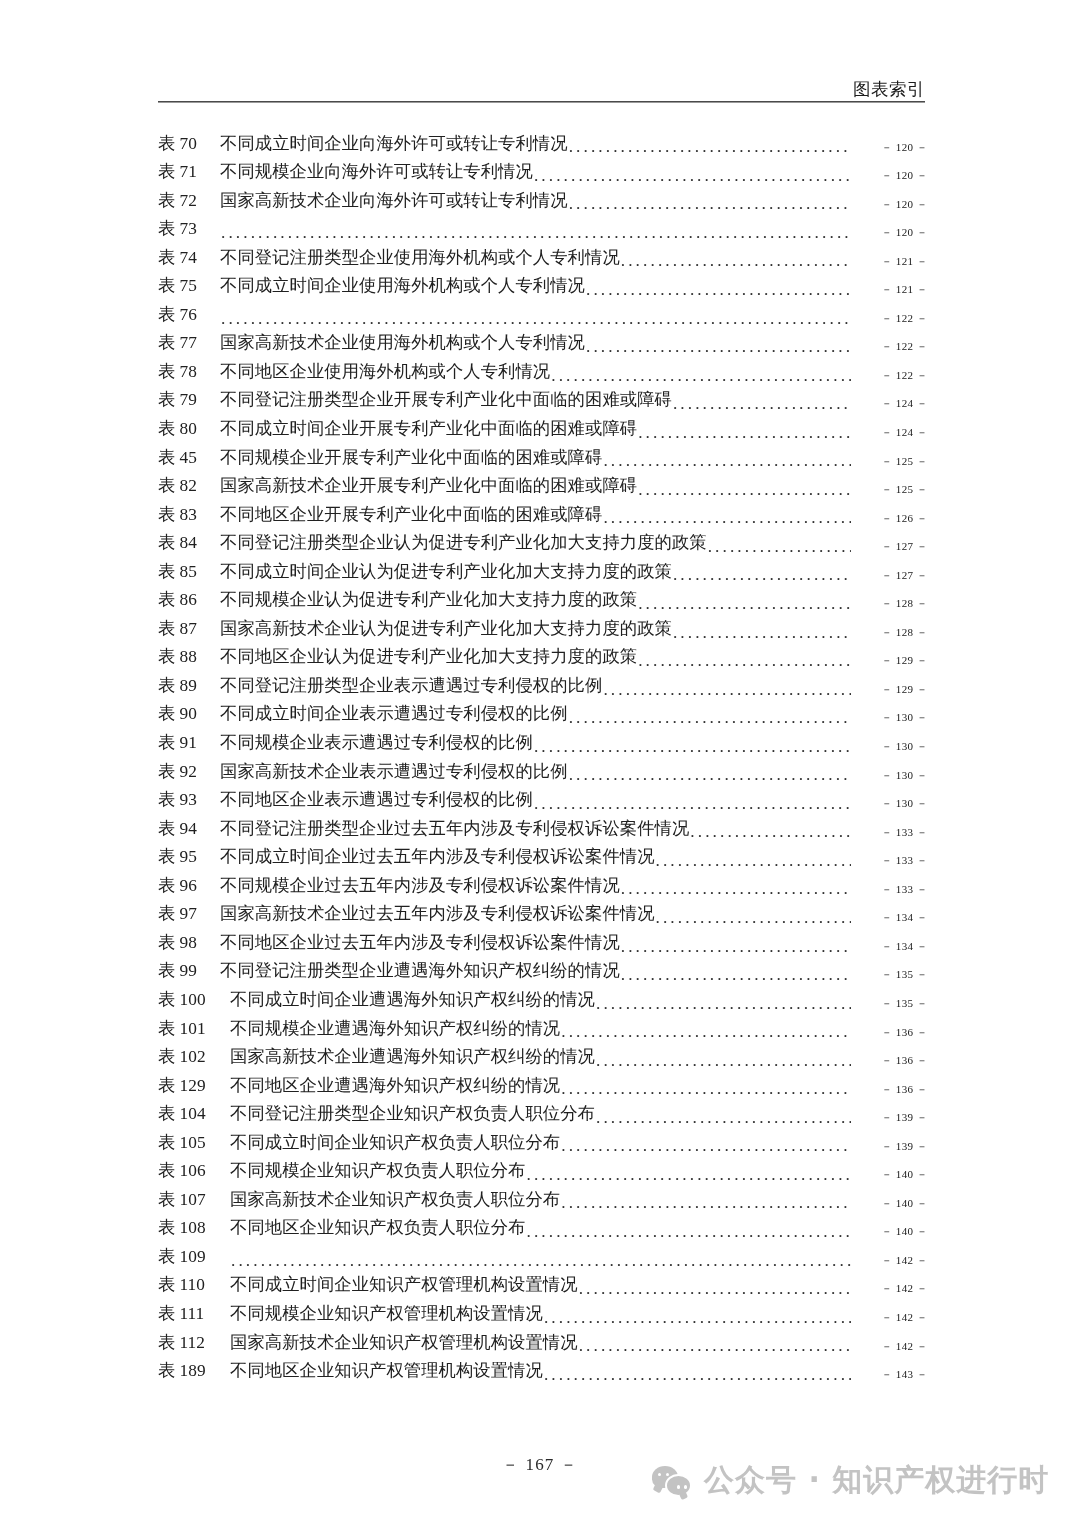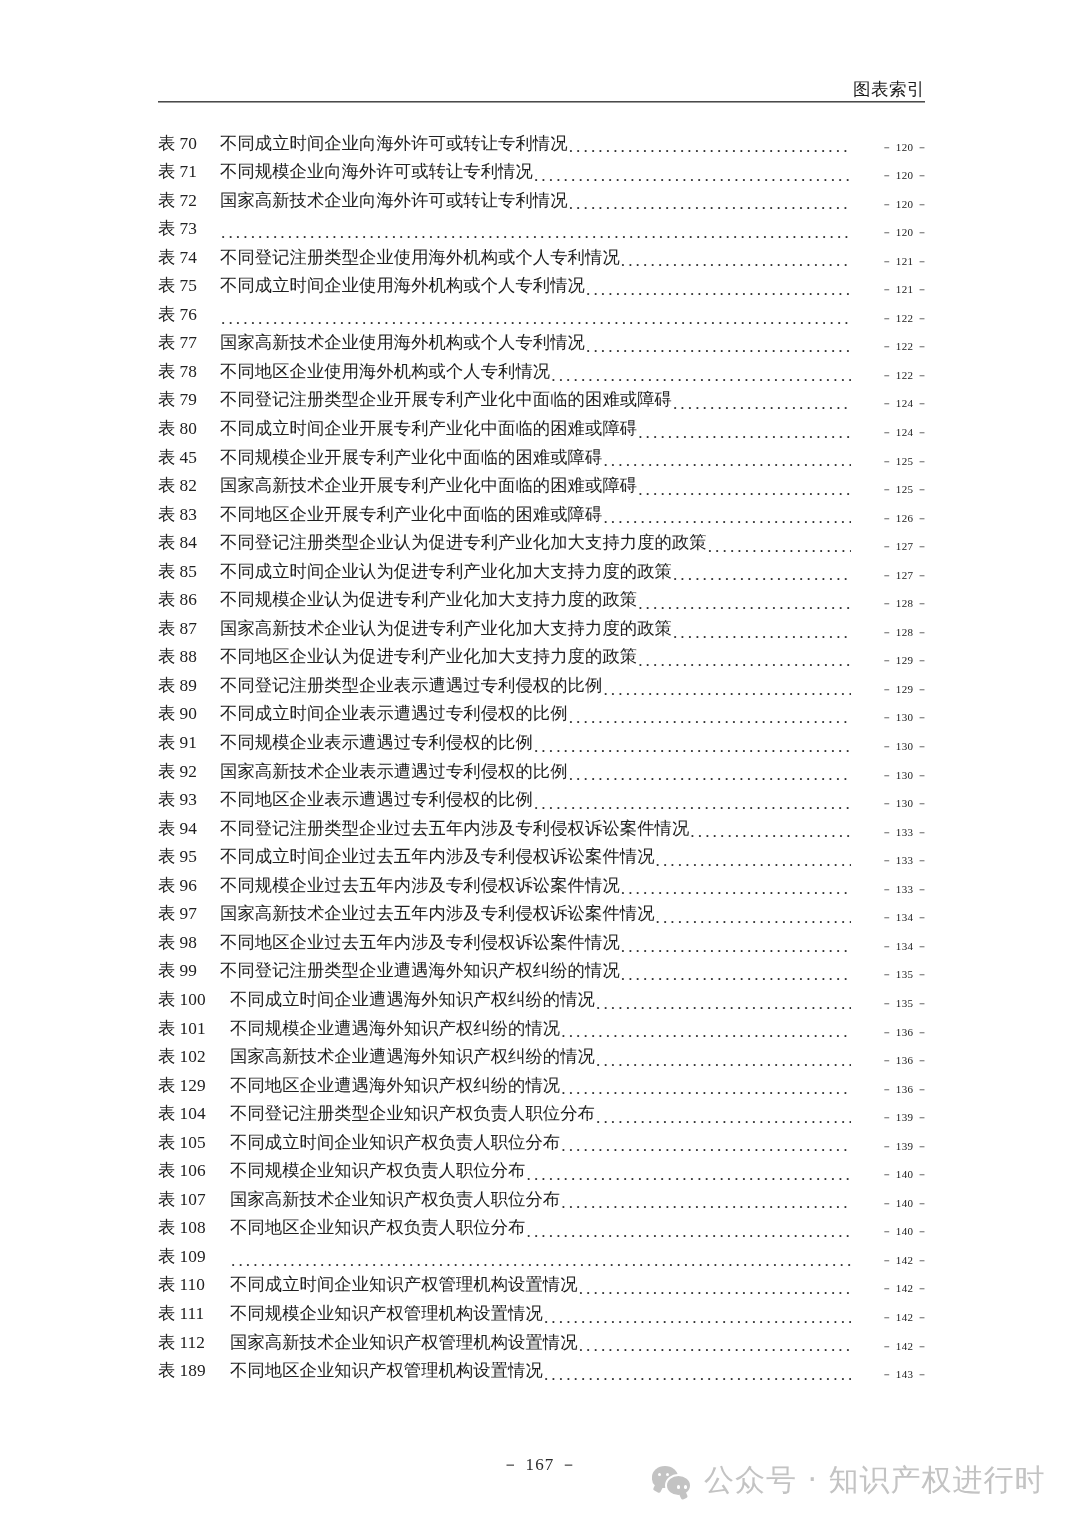--- a/index.html
+++ b/index.html
@@ -120,21 +120,21 @@
   .watermark {
     position: absolute;
     left: 652px;
     top: 1460px;
     display: flex;
     align-items: center;
     gap: 12px;
     color: #c3c3c3;
     font-family: "DejaVu Sans", "Liberation Sans", sans-serif;
     font-size: 30px;
-    font-weight: 400;
+    font-weight: 700;
     letter-spacing: 1px;
     user-select: none;
   }
   .wechat-icon {
     width: 40px;
     height: 32px;
     position: relative;
     flex: 0 0 auto;
   }
   .wechat-icon .bubble-a {

